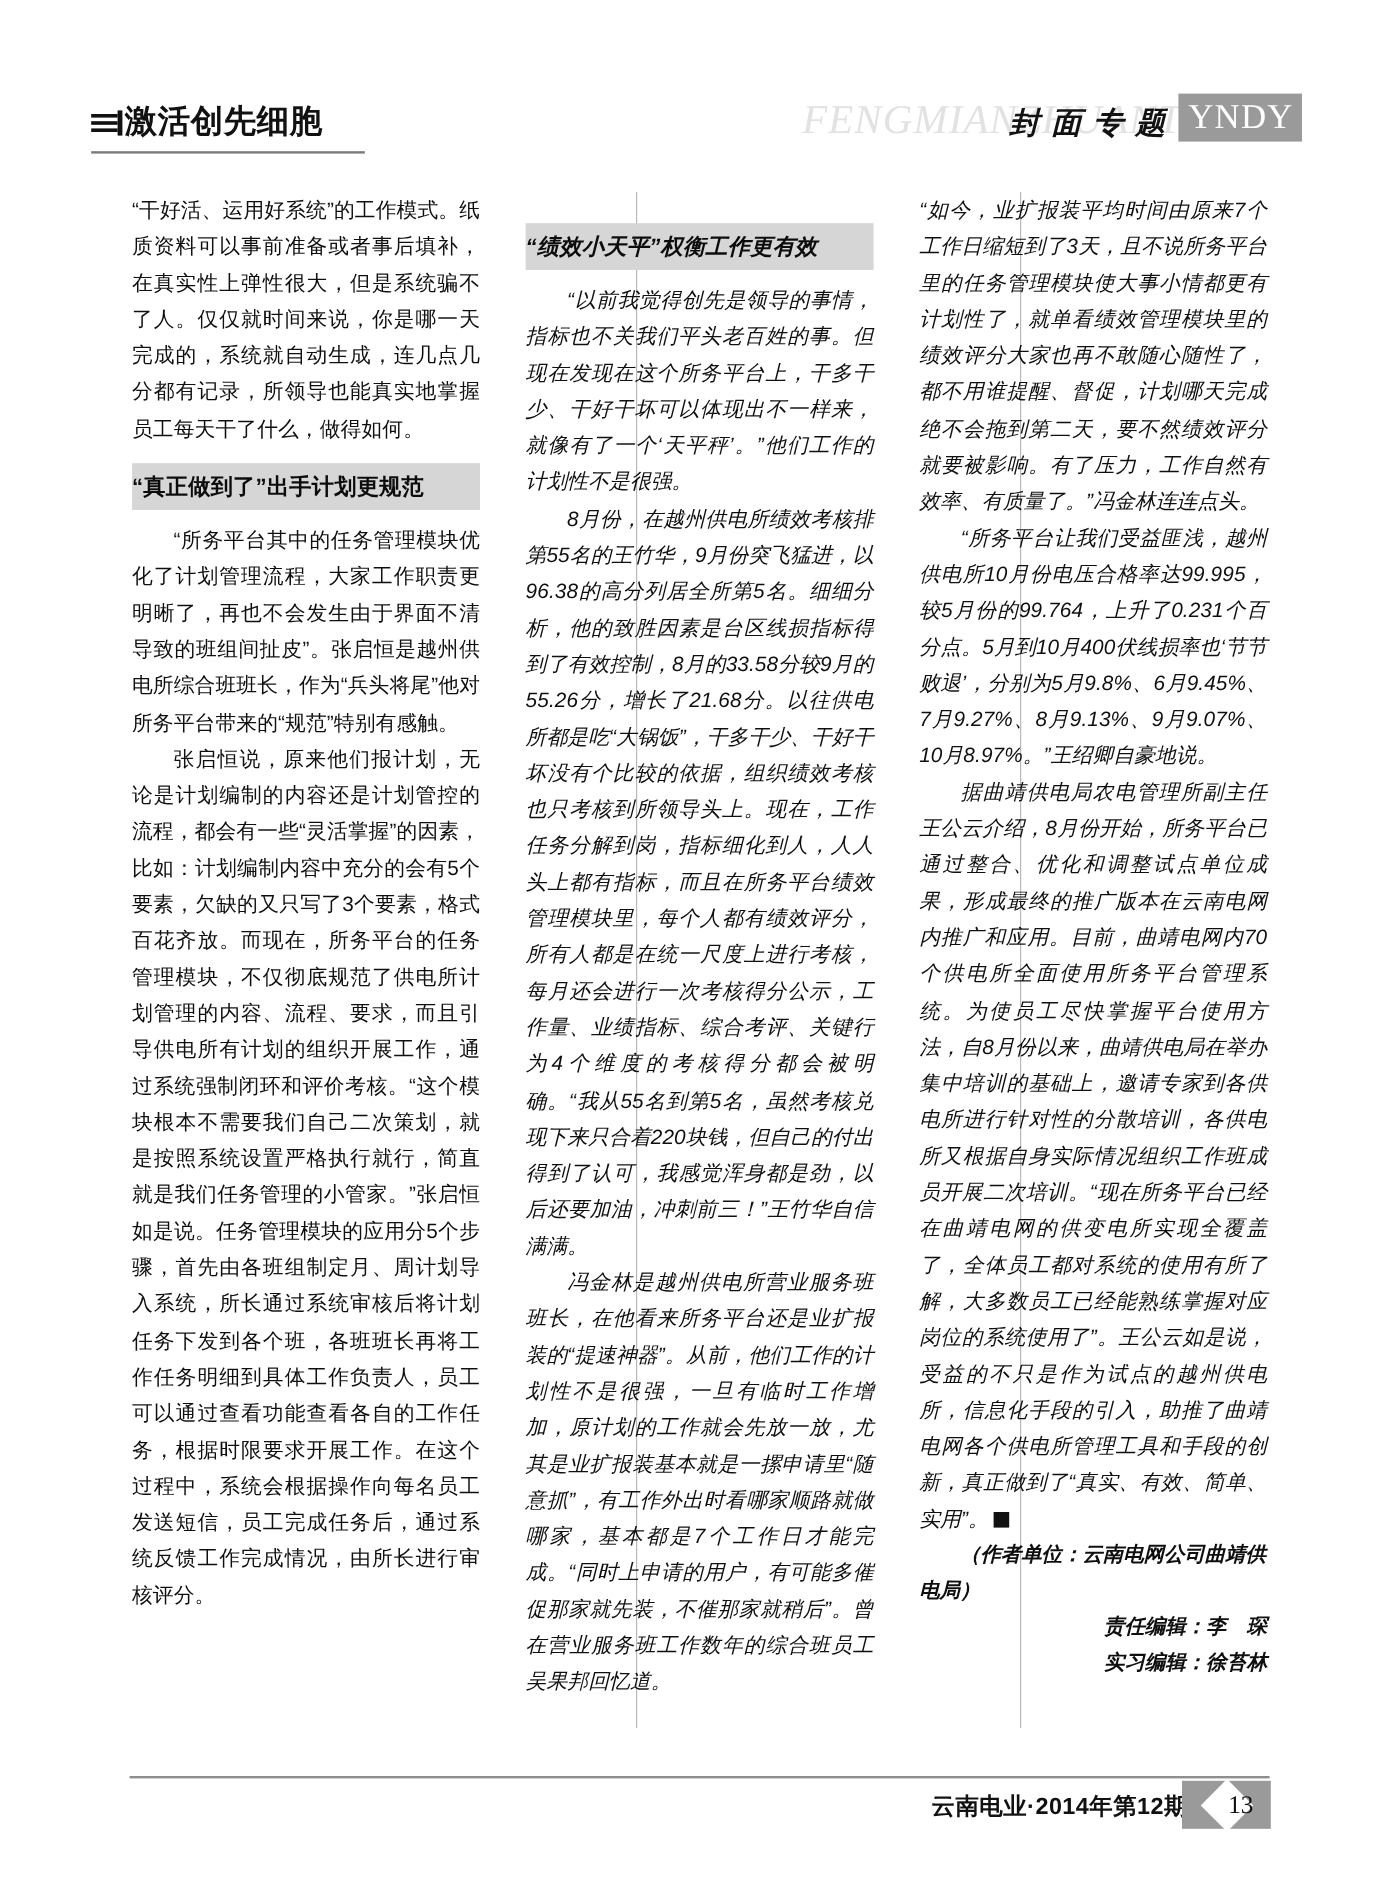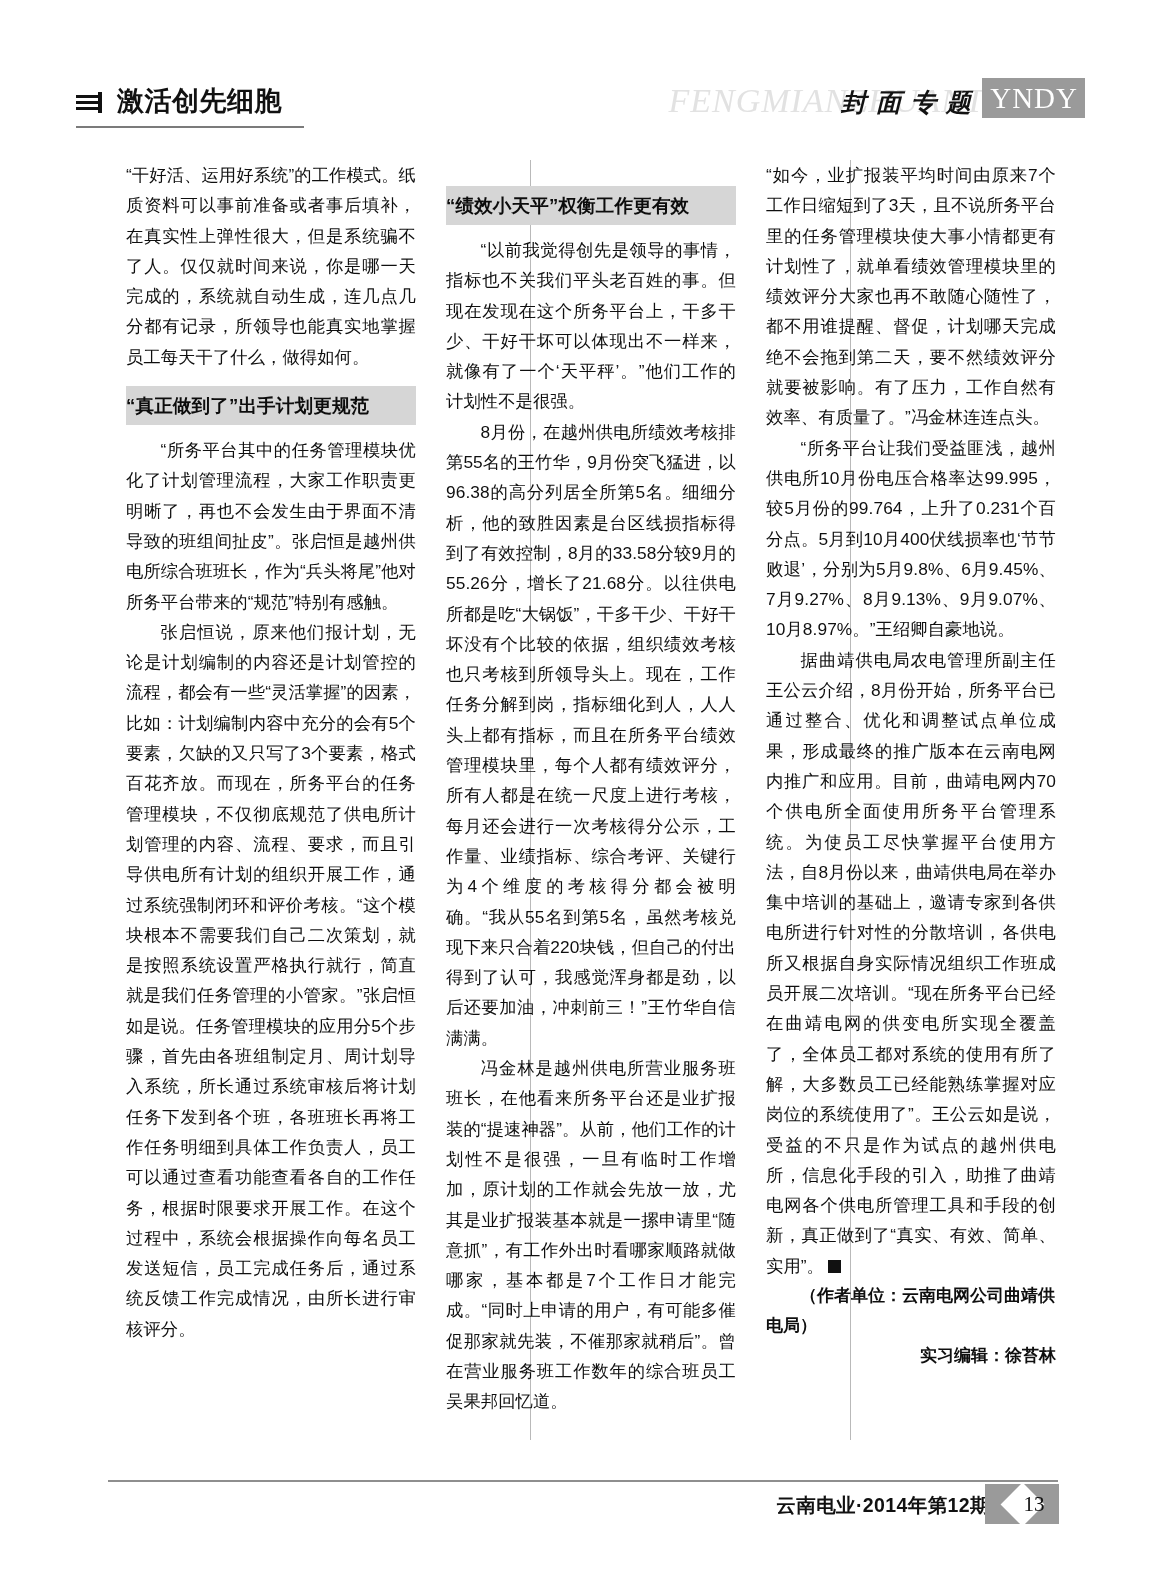--- a/index.html
+++ b/index.html
@@ -32,21 +32,20 @@
     top: 78px;
     width: 1009px;
     height: 56px;
   }
   .mast-left {
     position: absolute;
     left: 0; top: 0;
     display: flex;
     align-items: center;
     height: 46px;
-    gap: 13px;
   }
   .mast-mark {
     position: relative;
     width: 26px;
     height: 22px;
     margin-right: 2px;
     margin-top: 4px;
   }
   .mast-mark i {
     position: absolute;
@@ -138,23 +137,22 @@
     left: 110px;
     top: 160px;
     width: 946px;
     height: 1280px;
     display: flex;
     justify-content: space-between;
   }
   .col {
     width: 290px;
     position: relative;
-    margin-left: 16px;
-  }
-  .col + .col { margin-left: 0; }
+  }
+  .col + .col { margin-left: 0; font-style: italic; }
   .col-rule {
     position: absolute;
     top: 0;
     width: 1px;
     height: 1280px;
     background: #b9b9b9;
   }
   .rule-1 { left: 420px; }
   .rule-2 { left: 740px; }
 
@@ -314,20 +312,21 @@
       <p class="body">“以前我觉得创先是领导的事情，指标也不关我们平头老百姓的事。但现在发现在这个所务平台上，干多干少、干好干坏可以体现出不一样来，就像有了一个‘天平秤’。”他们工作的计划性不是很强。</p>
       <p class="body">8月份，在越州供电所绩效考核排第55名的王竹华，9月份突飞猛进，以96.38的高分列居全所第5名。细细分析，他的致胜因素是台区线损指标得到了有效控制，8月的33.58分较9月的55.26分，增长了21.68分。以往供电所都是吃“大锅饭”，干多干少、干好干坏没有个比较的依据，组织绩效考核也只考核到所领导头上。现在，工作任务分解到岗，指标细化到人，人人头上都有指标，而且在所务平台绩效管理模块里，每个人都有绩效评分，所有人都是在统一尺度上进行考核，每月还会进行一次考核得分公示，工作量、业绩指标、综合考评、关键行为4个维度的考核得分都会被明确。“我从55名到第5名，虽然考核兑现下来只合着220块钱，但自己的付出得到了认可，我感觉浑身都是劲，以后还要加油，冲刺前三！”王竹华自信满满。</p>
       <p class="body">冯金林是越州供电所营业服务班班长，在他看来所务平台还是业扩报装的“提速神器”。从前，他们工作的计划性不是很强，一旦有临时工作增加，原计划的工作就会先放一放，尤其是业扩报装基本就是一摞申请里“随意抓”，有工作外出时看哪家顺路就做哪家，基本都是7个工作日才能完成。“同时上申请的用户，有可能多催促那家就先装，不催那家就稍后”。曾在营业服务班工作数年的综合班员工吴果邦回忆道。</p>
     </div>
 
     <div class="col">
       <p class="body noindent">“如今，业扩报装平均时间由原来7个工作日缩短到了3天，且不说所务平台里的任务管理模块使大事小情都更有计划性了，就单看绩效管理模块里的绩效评分大家也再不敢随心随性了，都不用谁提醒、督促，计划哪天完成绝不会拖到第二天，要不然绩效评分就要被影响。有了压力，工作自然有效率、有质量了。”冯金林连连点头。</p>
       <p class="body">“所务平台让我们受益匪浅，越州供电所10月份电压合格率达99.995，较5月份的99.764，上升了0.231个百分点。5月到10月400伏线损率也‘节节败退’，分别为5月9.8%、6月9.45%、7月9.27%、8月9.13%、9月9.07%、10月8.97%。”王绍卿自豪地说。</p>
       <p class="body"><span>据曲靖供电局农电管理所副主任王公云介绍，8月份开始，所务平台已通过整合、优化和调整试点单位成果，形成最终的推广版本在云南电网内推广和应用。目前，曲靖电网内70个供电所全面使用所务平台管理系统。为使员工尽快掌握平台使用方法，自8月份以来，曲靖供电局在举办集中培训的基础上，邀请专家到各供电所进行针对性的分散培训，各供电所又根据自身实际情况组织工作班成员开展二次培训。“现在所务平台已经在曲靖电网的供变电所实现全覆盖了，全体员工都对系统的使用有所了解，大多数员工已经能熟练掌握对应岗位的系统使用了”。王公云如是说，受益的不只是作为试点的越州供电所，信息化手段的引入，助推了曲靖电网各个供电所管理工具和手段的创新，真正做到了“真实、有效、简单、实用”。</span><span class="endmark"></span></p>
       <p class="credit">（作者单位：云南电网公司曲靖供电局）</p>
+      <p class="editor">责任编辑：李　琛</p>
       <p class="editor">实习编辑：徐苔林</p>
     </div>
   </div>
 
   <div class="footer">
     <div class="footer-rule"></div>
     <span class="footer-text">云南电业·2014年第12期</span>
     <span class="pagebox">
       <span class="dia"></span>
       <span class="num">13</span>

